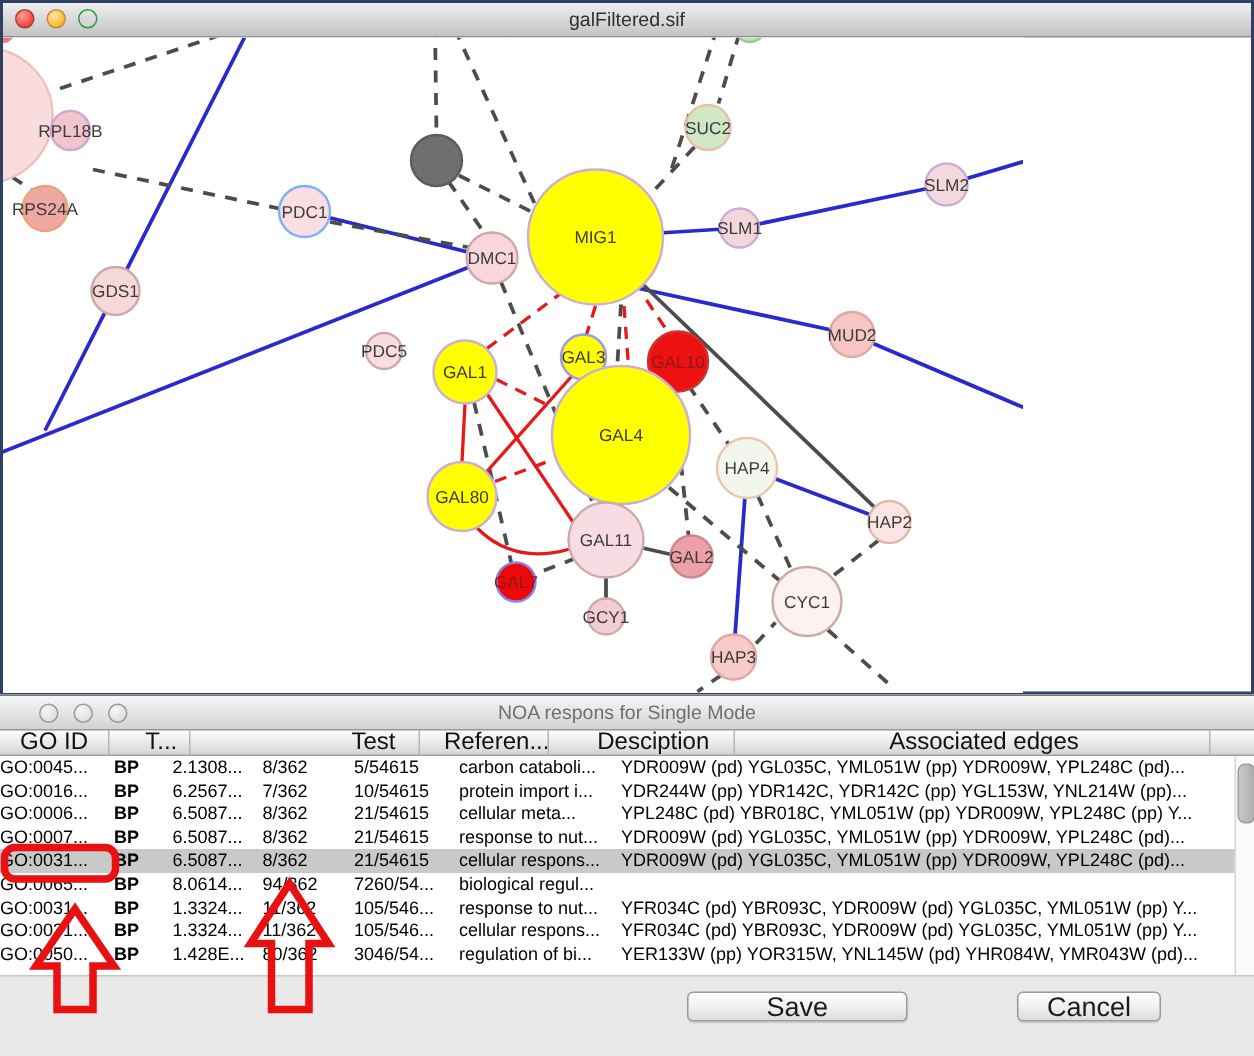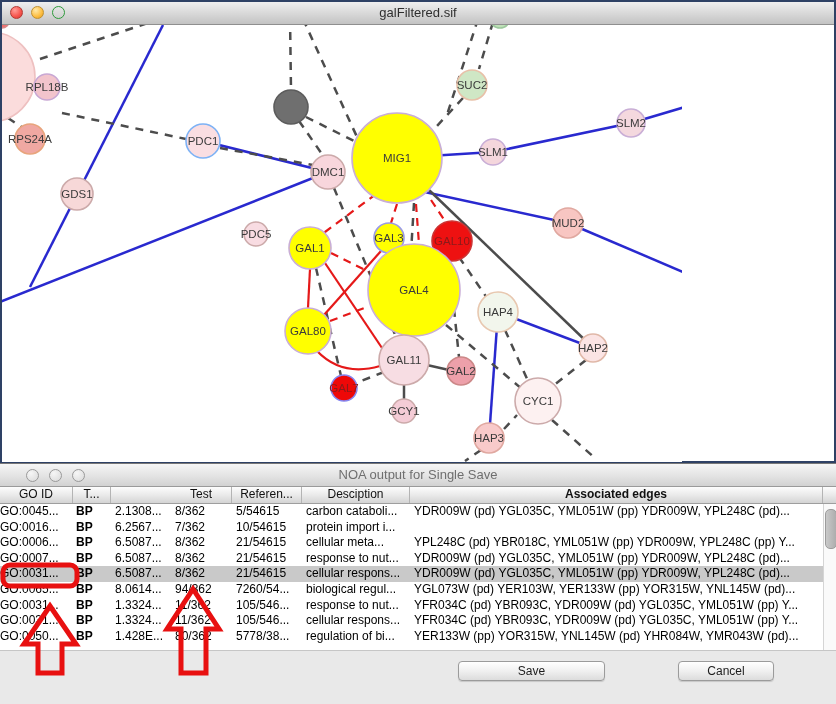--- a/index.html
+++ b/index.html
@@ -40,26 +40,26 @@
     border-bottom:1px solid #9a9a9a;
   }
   .titlebar2 .title{
     position:absolute;left:0;right:0;top:0;height:22px;line-height:22px;
     text-align:center;font-size:13px;color:#6f6f6f;
   }
   .lights2{position:absolute;left:26px;top:5px;display:flex;gap:10px;}
   .thead{
     display:flex;height:16px;
     background:linear-gradient(#fdfdfd,#e8e8e8 55%,#d4d4d4);
-    border-bottom:1px solid #9e9e9e;font-size:12px;color:#111;
+    border-bottom:1px solid #9e9e9e;font-size:16px;color:#111;gap:16px;
   }
   .th{box-sizing:border-box;border-right:1px solid #b4b4b4;text-align:center;
       line-height:15px;overflow:hidden;white-space:nowrap;}
   .th.c0{width:73px;} .th.c1{width:38px;} .th.c2{width:60px;margin-top:32px;} .th.c3{width:61px;}
-  .th.c4{width:70px;} .th.c5{width:108px;} .th.c6{flex:1;font-weight:bold;} .th.stub{width:13px;border-right:none;}
+  .th.c4{width:70px;} .th.c5{width:108px;} .th.c6{flex:1;} .th.stub{width:13px;border-right:none;}
   .tbody{position:relative;height:148px;background:#fff;overflow:hidden;}
   .trow{display:flex;height:15.6px;line-height:15.6px;font-size:12px;color:#000;white-space:nowrap;}
   .trow.sel{background:#c9c9c9;}
   .td{box-sizing:border-box;overflow:hidden;}
   .td.c0{width:73px;padding-left:0;} .td.c1{width:38px;padding-left:3px;font-weight:bold;}
   .td.c2{width:60px;padding-left:4px;} .td.c3{width:61px;padding-left:4px;}
   .td.c4{width:70px;padding-left:4px;} .td.c5{width:108px;padding-left:4px;}
   .td.c6{flex:1;padding-left:4px;}
   .vscroll{
     position:absolute;right:0;top:0;width:13px;height:148px;
@@ -67,21 +67,21 @@
   }
   .vthumb{
     position:absolute;left:1px;top:5px;width:10px;height:38px;border-radius:5px;
     background:linear-gradient(90deg,#c9c9c9,#adadad);border:1px solid #9c9c9c;
   }
   .bottom-panel{position:absolute;left:0;top:186px;width:836px;height:55px;
     background:#e9e9e9;border-top:1px solid #c6c6c6;}
   .mac-btn{
     position:absolute;height:20px;border:1px solid #9b9b9b;border-radius:4px;
     background:linear-gradient(#ffffff,#f0f0f0 50%,#dcdcdc);
-    font-family:"Liberation Sans",sans-serif;font-size:12px;color:#1c1c1c;
+    font-family:"Liberation Sans",sans-serif;font-size:18px;color:#1c1c1c;
     box-shadow:0 1px 1px rgba(0,0,0,.15);text-align:center;line-height:18px;padding:0;
   }
   #save-btn{left:458px;top:10px;width:147px;}
   #cancel-btn{left:678px;top:10px;width:96px;}
   
   .annot{position:absolute;left:0;top:460px;width:836px;height:244px;pointer-events:none;z-index:60;}
 </style>
 </head>
 <body>
 
@@ -215,21 +215,21 @@
   </div>
 </div>
 
 <div class="noa-window">
   <div class="titlebar2">
     <div class="lights2">
       <div class="light gray"></div>
       <div class="light gray"></div>
       <div class="light gray"></div>
     </div>
-    <div class="title">NOA output for Single Save</div>
+    <div class="title">NOA respons for Single Mode</div>
   </div>
 
   <div class="thead">
     <div class="th c0">GO ID</div>
     <div class="th c1">T...</div>
     <div class="th c2">P-value</div>
     <div class="th c3">Test</div>
     <div class="th c4">Referen...</div>
     <div class="th c5">Desciption</div>
     <div class="th c6">Associated edges</div>
@@ -247,20 +247,21 @@
         <div class="td c5">carbon cataboli...</div>
         <div class="td c6">YDR009W (pd) YGL035C, YML051W (pp) YDR009W, YPL248C (pd)...</div>
       </div>
       <div class="trow">
         <div class="td c0">GO:0016...</div>
         <div class="td c1">BP</div>
         <div class="td c2">6.2567...</div>
         <div class="td c3">7/362</div>
         <div class="td c4">10/54615</div>
         <div class="td c5">protein import i...</div>
+        <div class="td c6">YDR244W (pp) YDR142C, YDR142C (pp) YGL153W, YNL214W (pp)...</div>
       </div>
       <div class="trow">
         <div class="td c0">GO:0006...</div>
         <div class="td c1">BP</div>
         <div class="td c2">6.5087...</div>
         <div class="td c3">8/362</div>
         <div class="td c4">21/54615</div>
         <div class="td c5">cellular meta...</div>
         <div class="td c6">YPL248C (pd) YBR018C, YML051W (pp) YDR009W, YPL248C (pp) Y...</div>
       </div>
@@ -282,21 +283,20 @@
         <div class="td c5">cellular respons...</div>
         <div class="td c6">YDR009W (pd) YGL035C, YML051W (pp) YDR009W, YPL248C (pd)...</div>
       </div>
       <div class="trow">
         <div class="td c0">GO:0065...</div>
         <div class="td c1">BP</div>
         <div class="td c2">8.0614...</div>
         <div class="td c3">94/362</div>
         <div class="td c4">7260/54...</div>
         <div class="td c5">biological regul...</div>
-        <div class="td c6">YGL073W (pd) YER103W, YER133W (pp) YOR315W, YNL145W (pd)...</div>
       </div>
       <div class="trow">
         <div class="td c0">GO:0031...</div>
         <div class="td c1">BP</div>
         <div class="td c2">1.3324...</div>
         <div class="td c3">11/362</div>
         <div class="td c4">105/546...</div>
         <div class="td c5">response to nut...</div>
         <div class="td c6">YFR034C (pd) YBR093C, YDR009W (pd) YGL035C, YML051W (pp) Y...</div>
       </div>
@@ -307,21 +307,21 @@
         <div class="td c3">11/362</div>
         <div class="td c4">105/546...</div>
         <div class="td c5">cellular respons...</div>
         <div class="td c6">YFR034C (pd) YBR093C, YDR009W (pd) YGL035C, YML051W (pp) Y...</div>
       </div>
       <div class="trow">
         <div class="td c0">GO:0050...</div>
         <div class="td c1">BP</div>
         <div class="td c2">1.428E...</div>
         <div class="td c3">80/362</div>
-        <div class="td c4">5778/38...</div>
+        <div class="td c4">3046/54...</div>
         <div class="td c5">regulation of bi...</div>
         <div class="td c6">YER133W (pp) YOR315W, YNL145W (pd) YHR084W, YMR043W (pd)...</div>
       </div>
       <div class="vscroll">
       <div class="vthumb"></div>
     </div>
     </div>
 
   <div class="bottom-panel">
     <button class="mac-btn" id="save-btn">Save</button>

